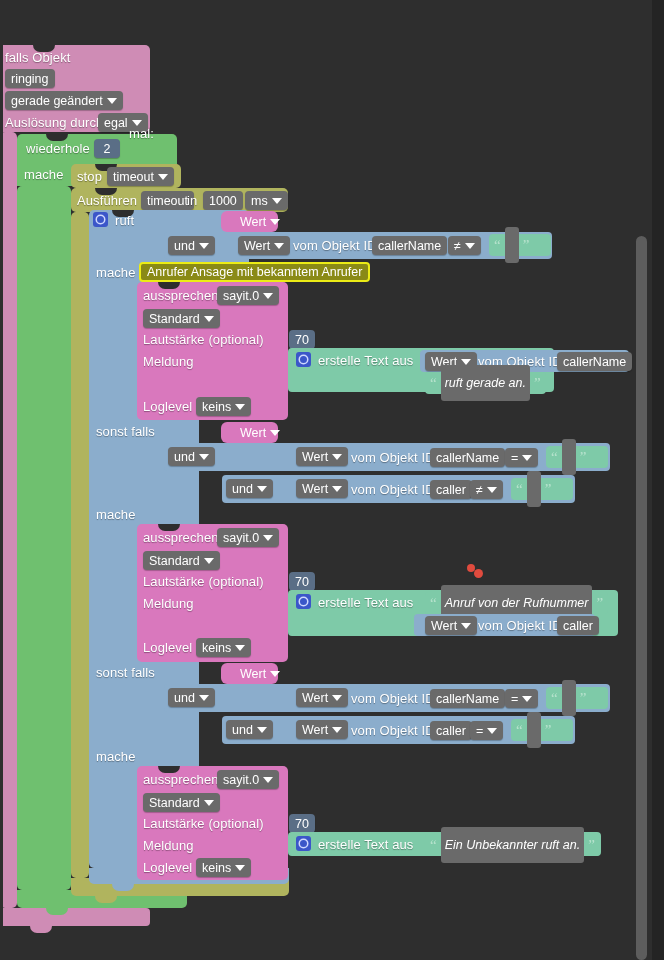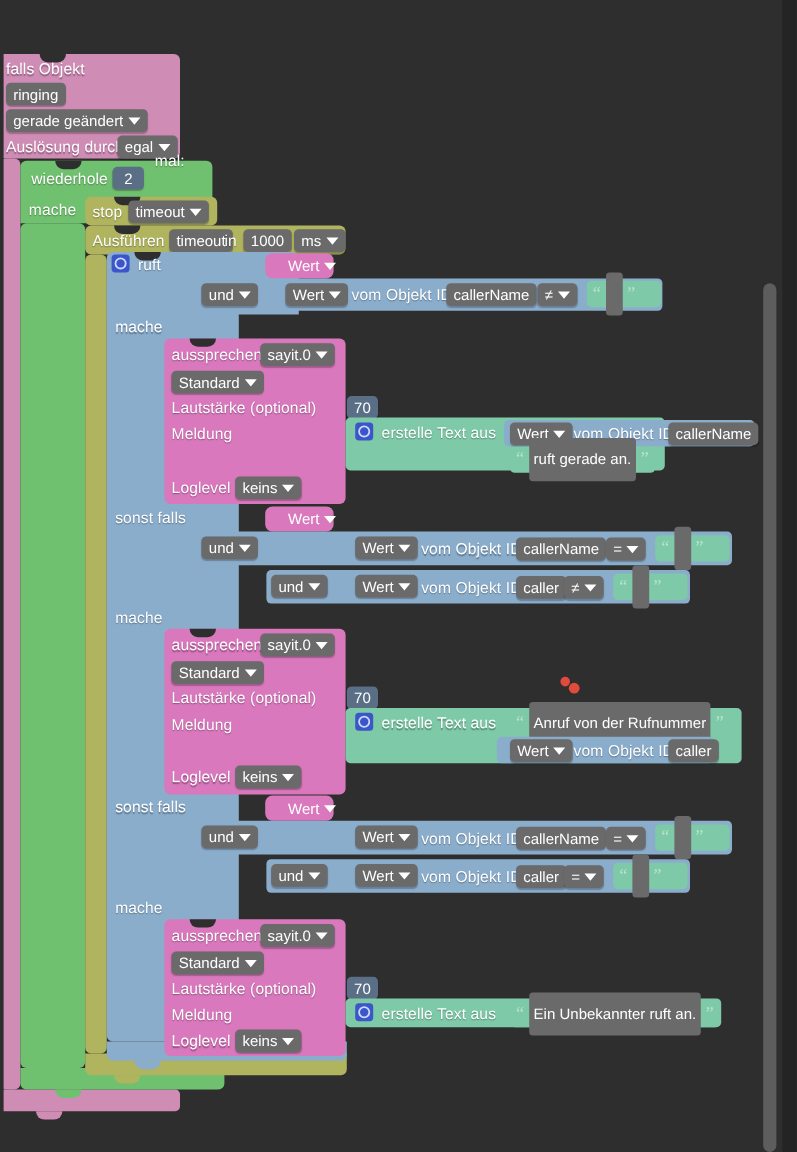--- a/index.html
+++ b/index.html
@@ -86,20 +86,21 @@
   }
   .strfield {
     background: #6a6a6a;
     border-radius: 3px;
     min-width: 14px;
     height: 28px;
     padding: 18px 4px;
     display: flex; align-items: center;
     color: #fff; font-size: 12.5px;
     white-space: nowrap;
+    font-style: italic;
   }
 
   
   .comment {
     position: absolute;
     height: 20px;
     display: flex; align-items: center;
     padding: 0 6px;
     background: #8a8a16;
     border: 2px solid #ecec16;
@@ -259,20 +260,21 @@
     <span class="caret"></span>
   </div>
   <div class="strblk" style="left:489px; top:234px; width:62px;">
     <span class="q">“</span>
     <span class="strfield"></span>
     <span class="q">”</span>
   </div>
 
   <div class="lbl" style="left:96px; top:265px;">mache</div>
 
+  <div class="comment" style="left:139px; top:262px;">Anrufer Ansage mit bekanntem Anrufer</div>
 
   <div class="blk magenta" style="left:137px; top:282px; width:151px; height:138px;"></div>
   <div class="notch" style="left:158px; top:282px;"></div>
   <div class="lbl" style="left:143px; top:288px;">aussprechen</div>
   <div class="pill" style="left:217px; top:286px;">
     <span>sayit.0</span>
     <span class="caret"></span>
   </div>
   <div class="pill" style="left:143px; top:309px;">
     <span>Standard</span>

